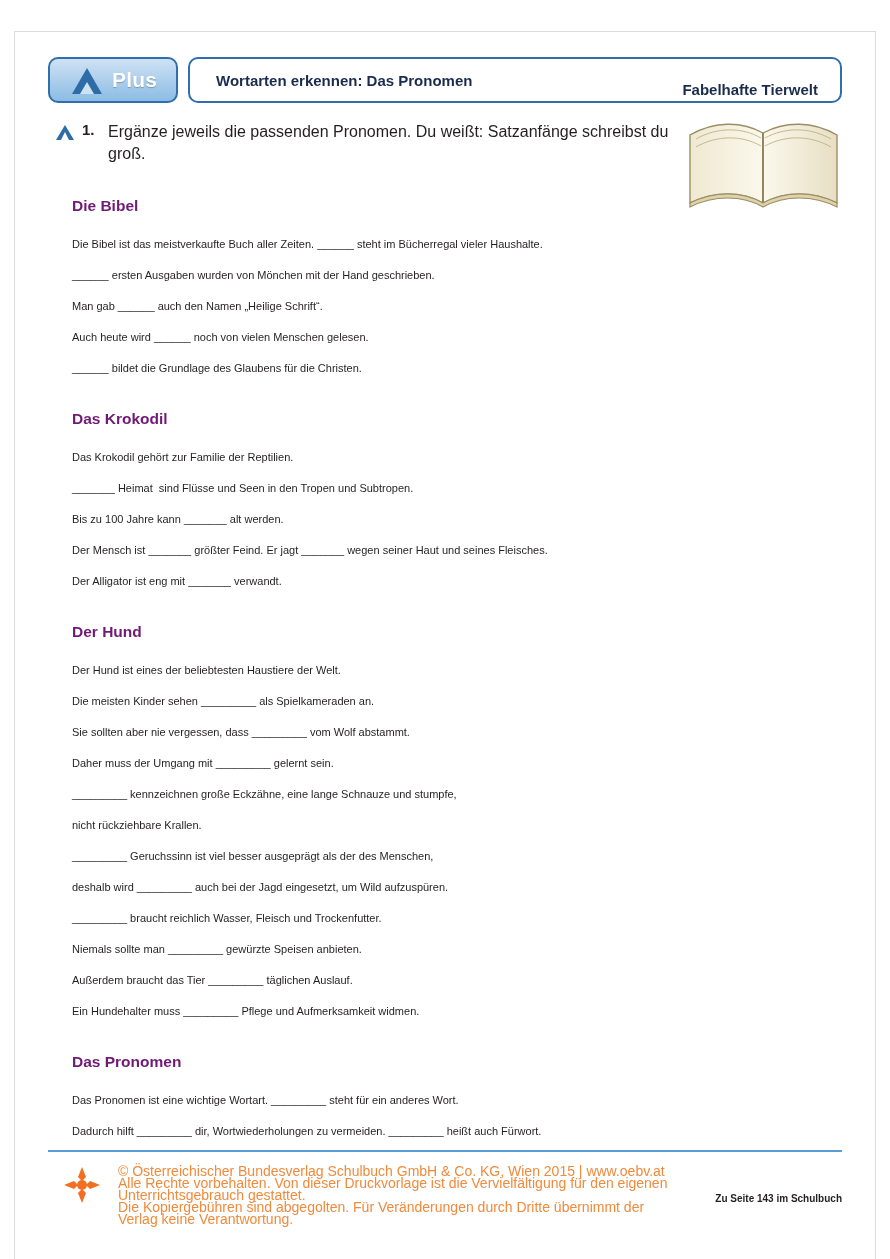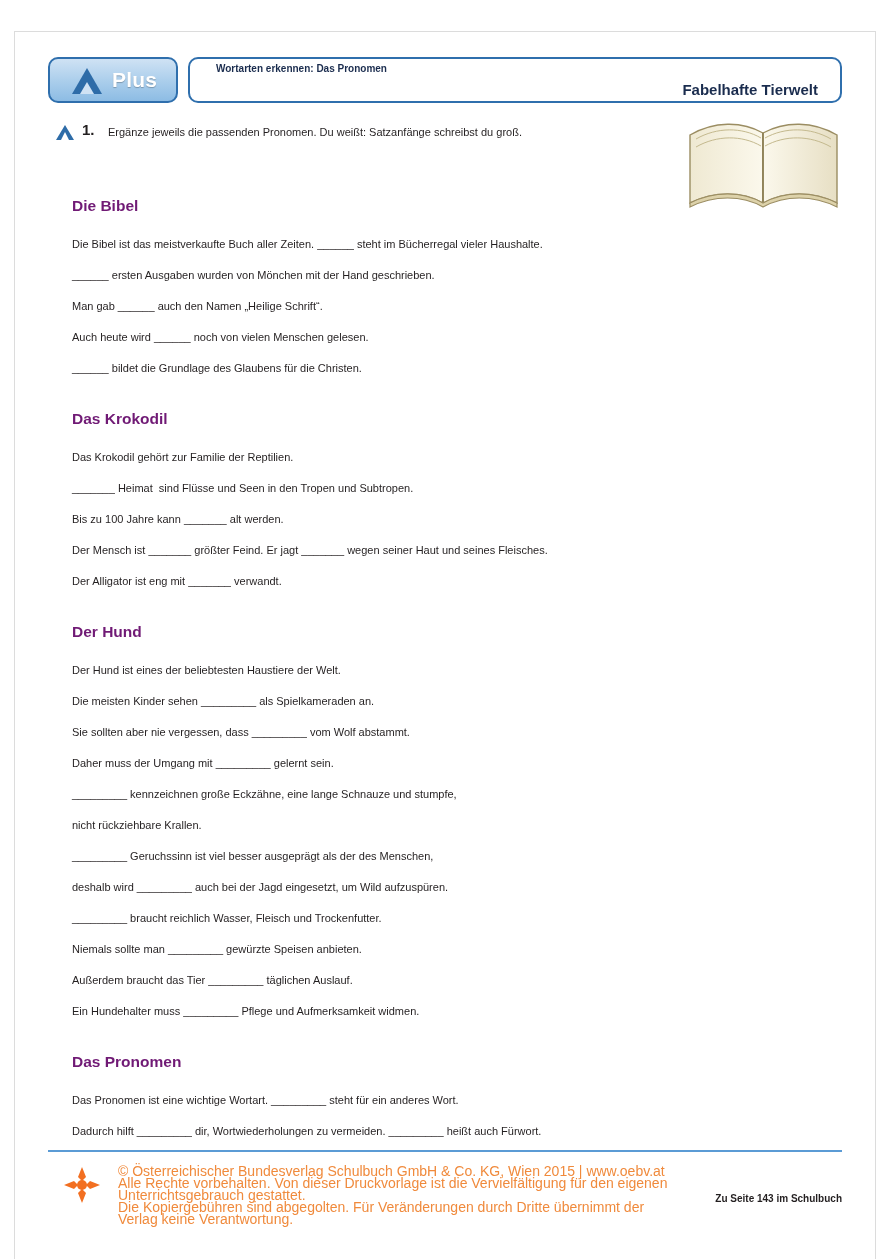--- a/index.html
+++ b/index.html
@@ -84,22 +84,22 @@
     width: 654px;
     height: 46px;
     border: 2px solid #2f6fad;
     border-radius: 10px;
     background: #ffffff;
     box-sizing: border-box;
   }
   .title-bar .t-left {
     position: absolute;
     left: 26px;
-    top: 4px;
-    font-size: 10px;
+    top: 13px;
+    font-size: 15px;
     font-weight: bold;
     color: #1a2c4e;
   }
   .title-bar .t-right {
     position: absolute;
     right: 22px;
     top: 22px;
     font-size: 15px;
     font-weight: bold;
     color: #1a2c4e;
@@ -136,21 +136,21 @@
     left: 26px;
     top: 0px;
     font-size: 15px;
     font-weight: bold;
     color: #231f20;
   }
   .task .txt {
     position: absolute;
     left: 52px;
     top: 0px;
-    font-size: 11px;
+    font-size: 16px;
     line-height: 22px;
     color: #231f20;
   }
 
   
   .book {
     position: absolute;
     right: 46px;
     top: 90px;
     width: 160px;

